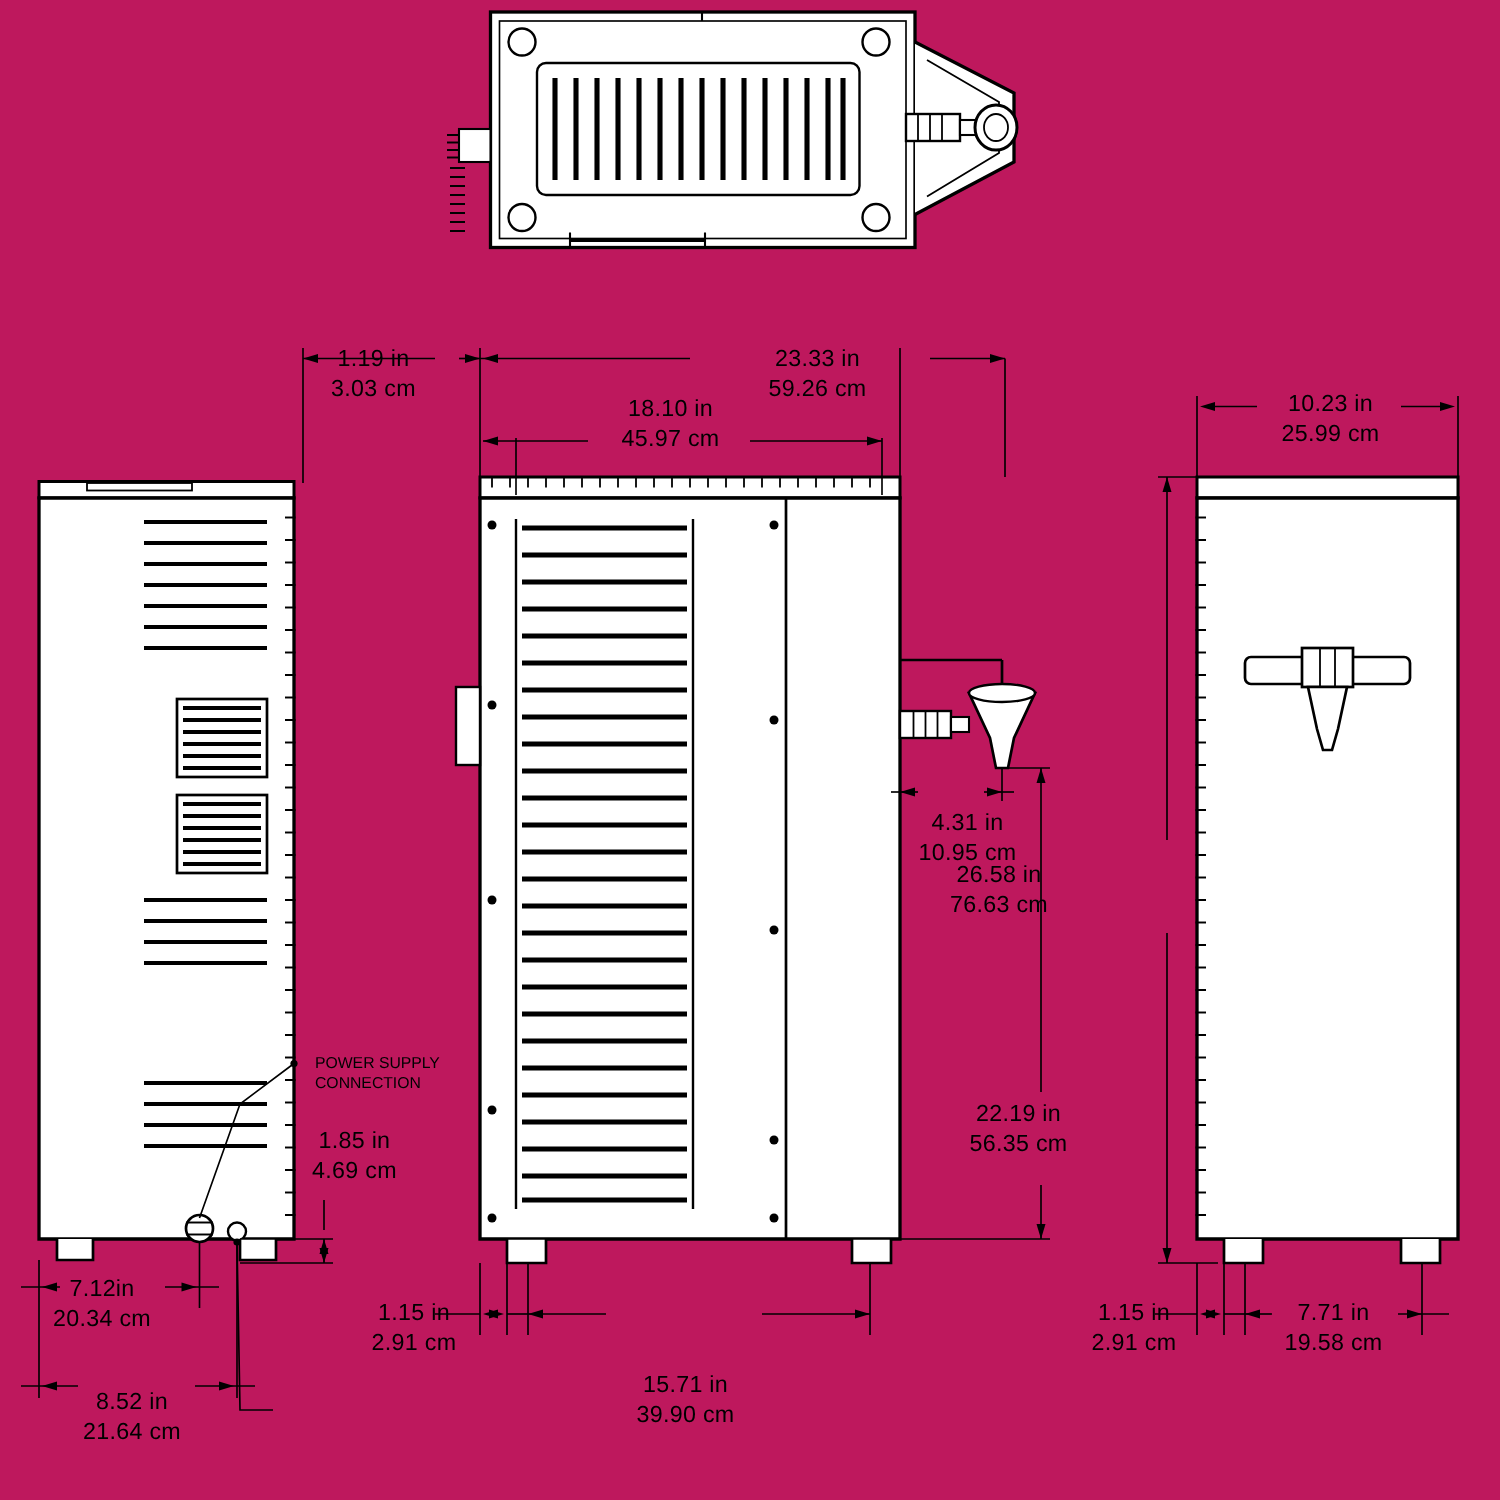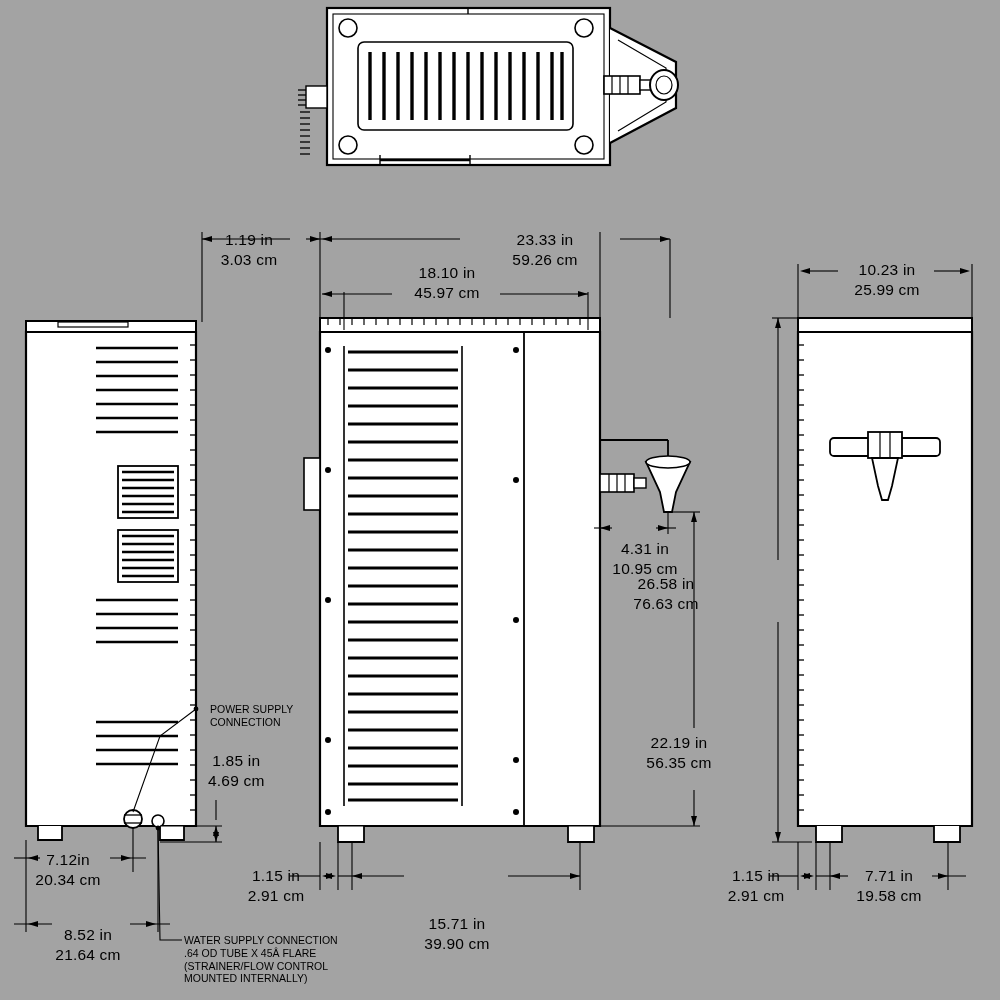--- a/index.html
+++ b/index.html
@@ -7,21 +7,21 @@
     padding: 0;
     background: #ffffff;
   }
   body {
     font-family: "Liberation Sans", sans-serif;
   }
   #sheet {
     position: relative;
     width: 1000px;
     height: 1000px;
-    background: #a3a3a3;
+    background: #be185d;
     overflow: hidden;
   }
   #sheet svg {
     position: absolute;
     left: 0;
     top: 0;
   }
   .dim-text {
     position: absolute;
     font-family: "Liberation Sans", sans-serif;
@@ -494,18 +494,14 @@
 
   <div class="dim-text ctr" style="left:756px; top:866px;"><span>1.15 in</span>
 <span>2.91 cm</span></div>
 
   <div class="dim-text ctr" style="left:889px; top:866px;"><span>7.71 in</span>
 <span>19.58 cm</span></div>
 
   <div class="note-text" style="left:210px; top:703px;"><span>POWER SUPPLY</span>
 <span>CONNECTION</span></div>
 
-  <div class="note-text" style="left:184px; top:934px;"><span>WATER SUPPLY CONNECTION</span>
-<span>.64 OD TUBE X 45Â FLARE</span>
-<span>(STRAINER/FLOW CONTROL</span>
-<span>MOUNTED INTERNALLY)</span></div>
 
 </div>
 
 </body></html>

